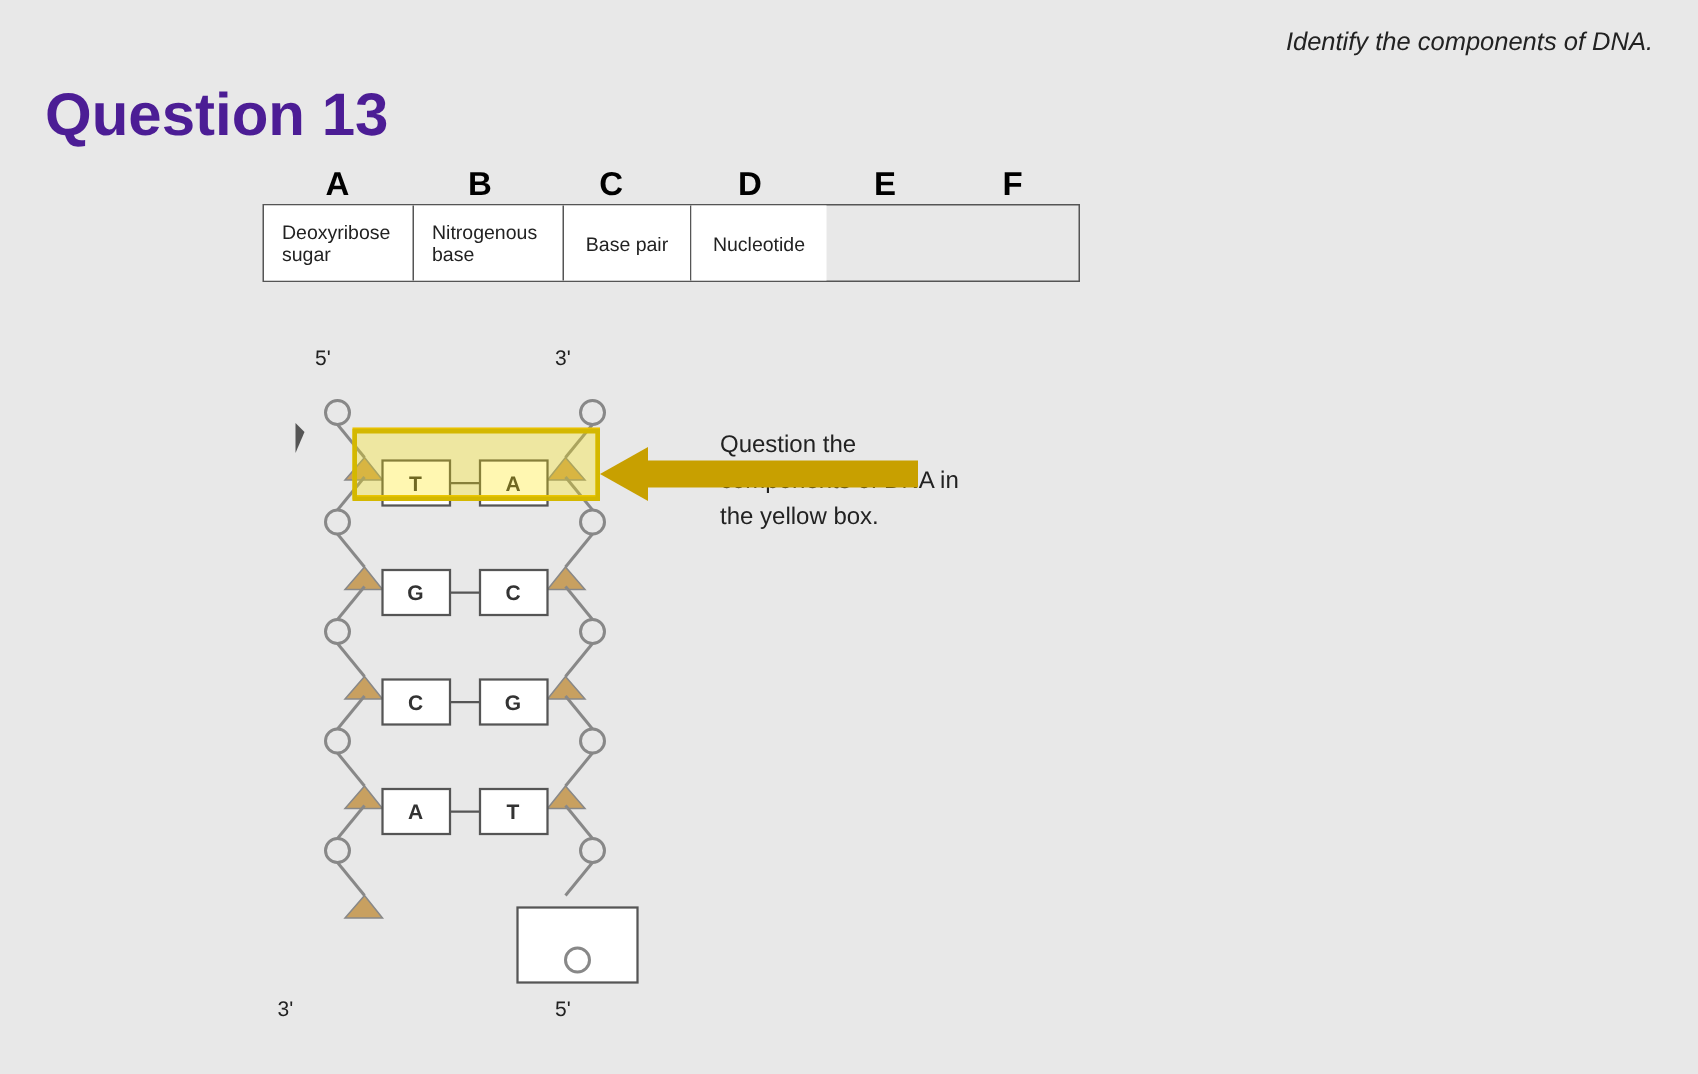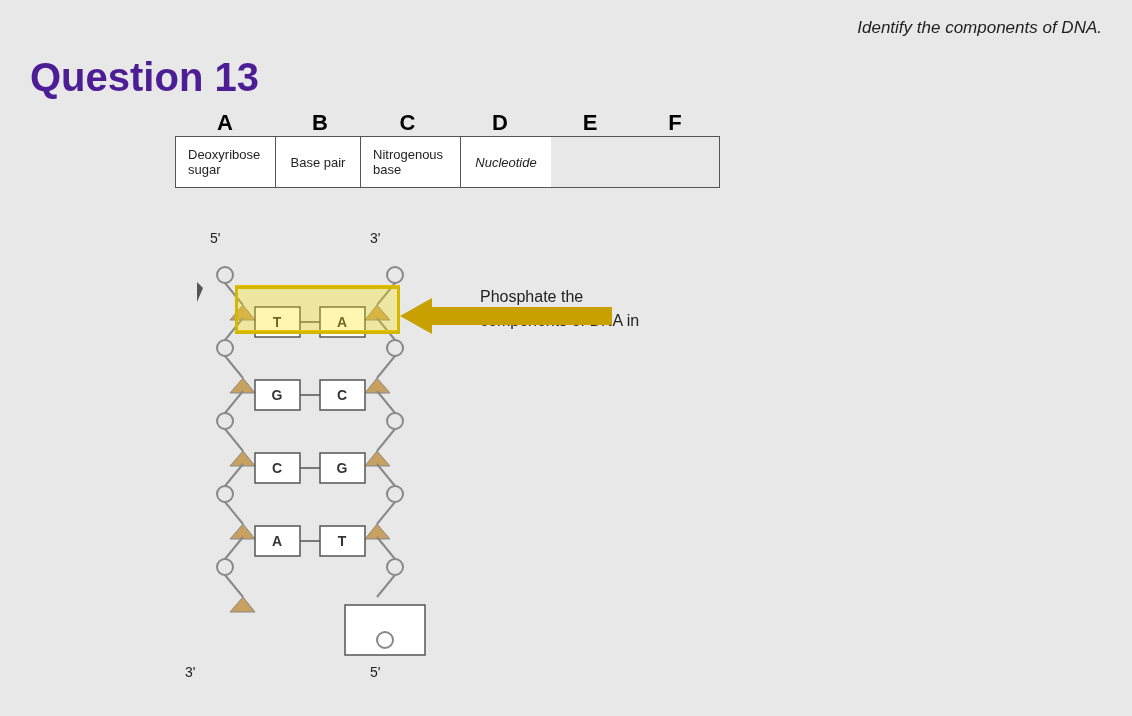--- a/index.html
+++ b/index.html
@@ -53,21 +53,20 @@
       text-align: left;
       min-height: 50px;
       display: flex;
       align-items: center;
       justify-content: center;
       background: #fff;
     }
 
     .option-cell:last-child {
       border-right: none;
-      font-style: italic;
     }
 
     .option-cell.col-a { width: 100px; }
     .option-cell.col-b { width: 90px; }
     .option-cell.col-c { width: 85px; }
     .option-cell.col-d { width: 100px; }
     .option-cell.col-e { width: 80px; }
     .option-cell.col-f { width: 90px; }
 
     .col-header-row {
@@ -173,22 +172,22 @@
     <div class="col-header col-a">A</div>
     <div class="col-header col-b">B</div>
     <div class="col-header col-c">C</div>
     <div class="col-header col-d">D</div>
     <div class="col-header col-e">E</div>
     <div class="col-header col-f">F</div>
   </div>
 
   <div class="options-cells">
     <div class="option-cell col-a">Deoxyribose sugar</div>
+    <div class="option-cell col-d">Nitrogenous base</div>
     <div class="option-cell col-c">Base pair</div>
-    <div class="option-cell col-d">Nitrogenous base</div>
     <div class="option-cell col-f">Nucleotide</div>
   </div>
 </div>
 
 <div class="dna-area">
 
   <div class="five-prime-left">5'</div>
   <div class="three-prime-right">3'</div>
   <div class="three-prime-bottom-left">3'</div>
   <div class="five-prime-bottom-right">5'</div>
@@ -273,15 +272,16 @@
 <div style="position:absolute; top:286px; left:235px; width:165px; height:48px; border:3.5px solid #d4b800; background:rgba(255,235,0,0.15); z-index:20;"></div>
 
 <div style="position:absolute; top:298px; left:400px; display:flex; align-items:center; z-index:21;">
 
   <div style="width:0; height:0; border-top:18px solid transparent; border-bottom:18px solid transparent; border-right:32px solid #c8a000;"></div>
 
   <div style="width:180px; height:18px; background:#c8a000;"></div>
 </div>
 
 <div class="identify-text">
-  <div>Phosphate the</div>
+  <div>Question the</div>
   <div>components of DNA in</div>
+  <div>the yellow box.</div>
 </div>
 
 </body></html>

